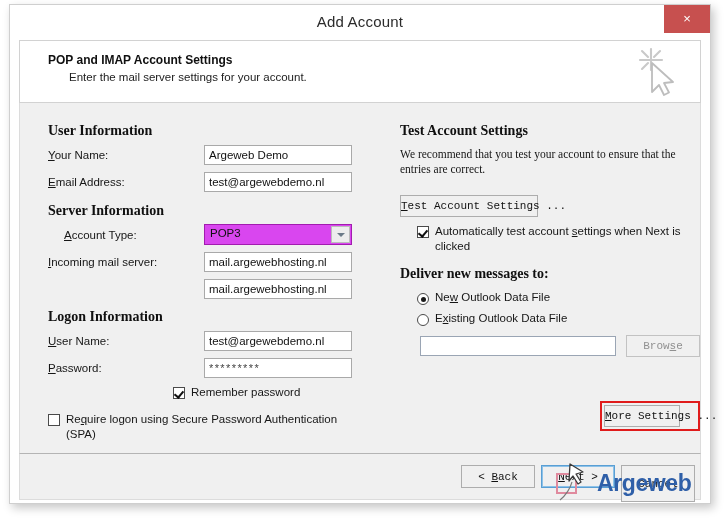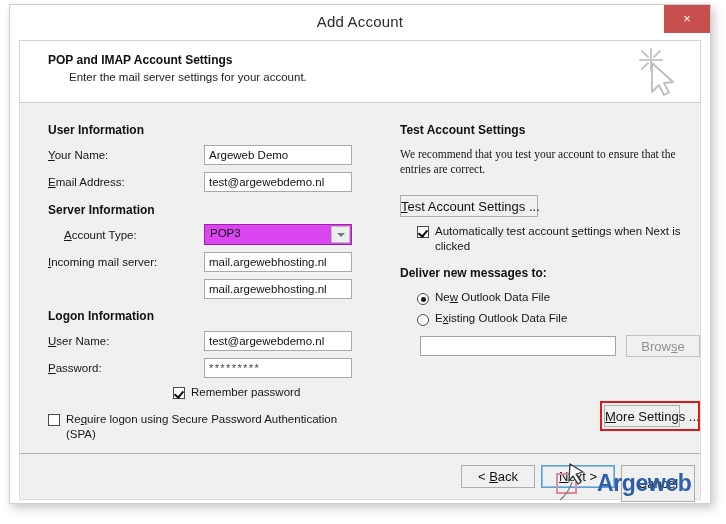--- a/index.html
+++ b/index.html
@@ -117,24 +117,25 @@
     height: 47px;
     background: #f0f0f0;
     border: 1px solid #dcdcdc;
     border-top: 1px solid #b4b4b4;
     box-sizing: border-box;
   }
 
   
   .sec-head {
     position: absolute;
-    font-size: 12px;
+    font-size: 14px;
     font-weight: bold;
     color: #101010;
     white-space: nowrap;
+    font-family: Liberation Serif, serif;
   }
   .fld-label {
     position: absolute;
     font-size: 11.5px;
     color: #161616;
     white-space: nowrap;
   }
   .para {
     position: absolute;
     font-size: 11.5px;
@@ -192,22 +193,22 @@
     border-left: 4px solid transparent;
     border-right: 4px solid transparent;
     border-top: 4px solid #6b7a88;
   }
 
   .btn {
     position: absolute;
     background: #f0f0f0;
     border: 1px solid #adadad;
     box-sizing: border-box;
-    font-family: Liberation Sans, sans-serif;
-    font-size: 13px;
+    font-family: Liberation Mono, monospace;
+    font-size: 11px;
     color: #111111;
     text-align: center;
     cursor: pointer;
     padding: 0;
     white-space: nowrap;
   }
   .btn.disabled { color: #909090; border-color: #c2c2c2; }
   .btn.focused { border: 1px solid #5a9fd4; box-shadow: 0 0 0 1px #8ec2e8 inset; }
 
   

